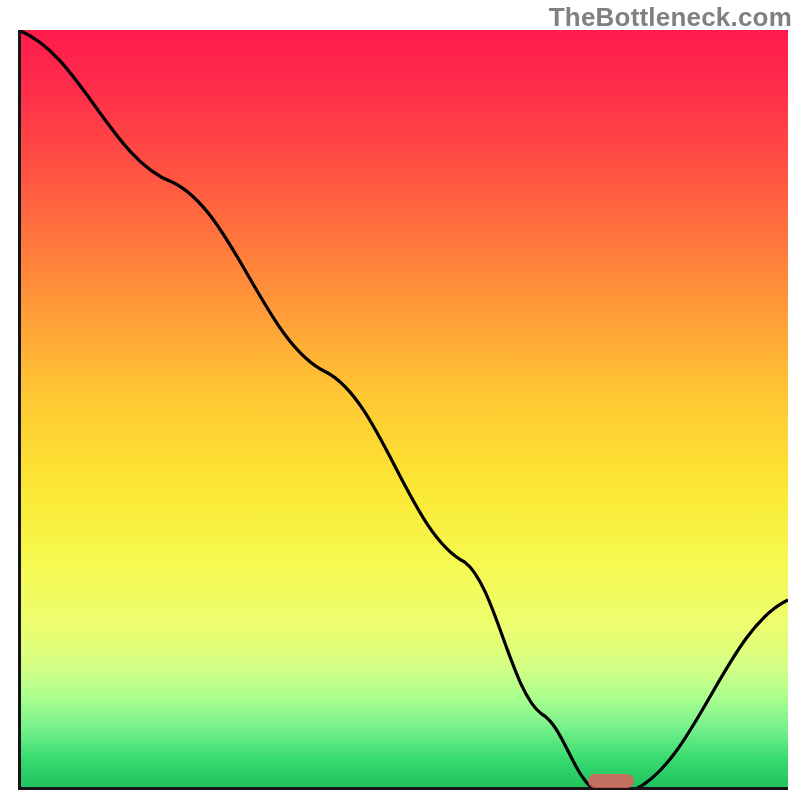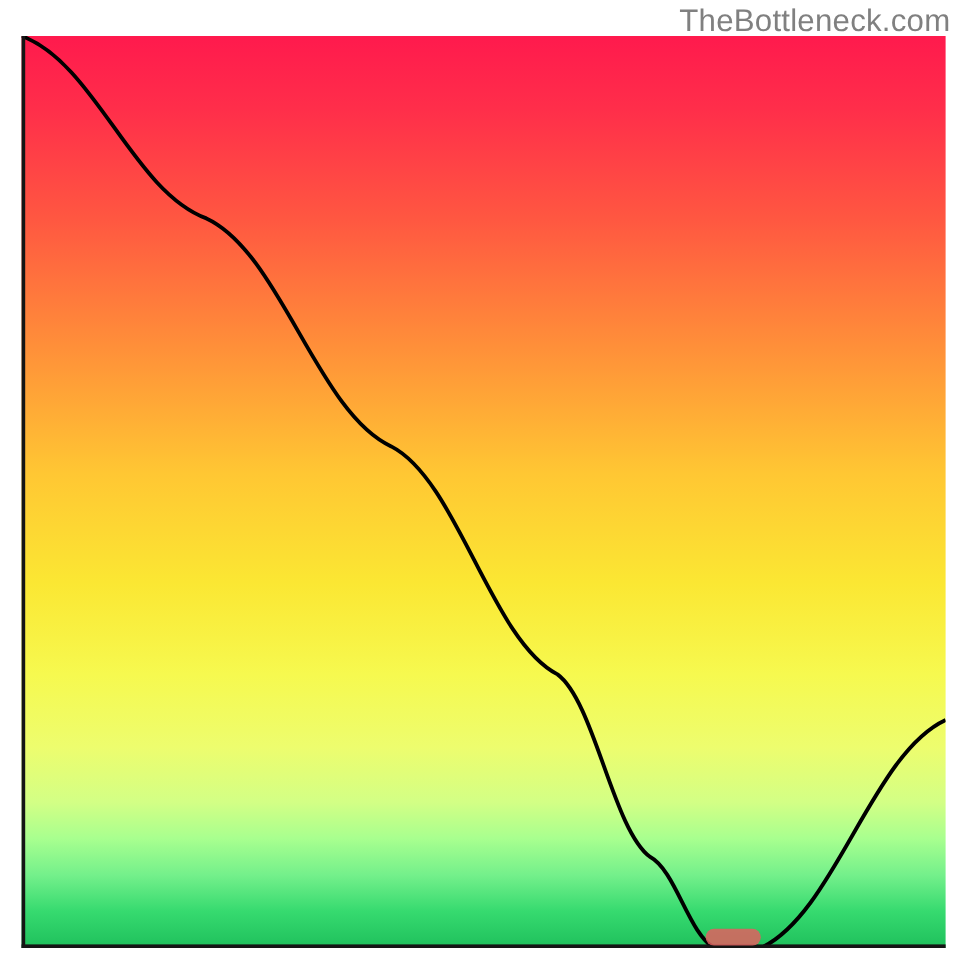--- a/index.html
+++ b/index.html
@@ -14,21 +14,21 @@
     position: relative;
     width: 800px;
     height: 800px;
   }
   .watermark {
     position: absolute;
     top: 2px;
     right: 8px;
     color: #808080;
     font-size: 26px;
-    font-weight: 400;
+    font-weight: 700;
     letter-spacing: 0.2px;
     z-index: 5;
   }
   .plot-area {
     position: absolute;
     left: 18px;
     top: 30px;
     width: 770px;
     height: 760px;
     

